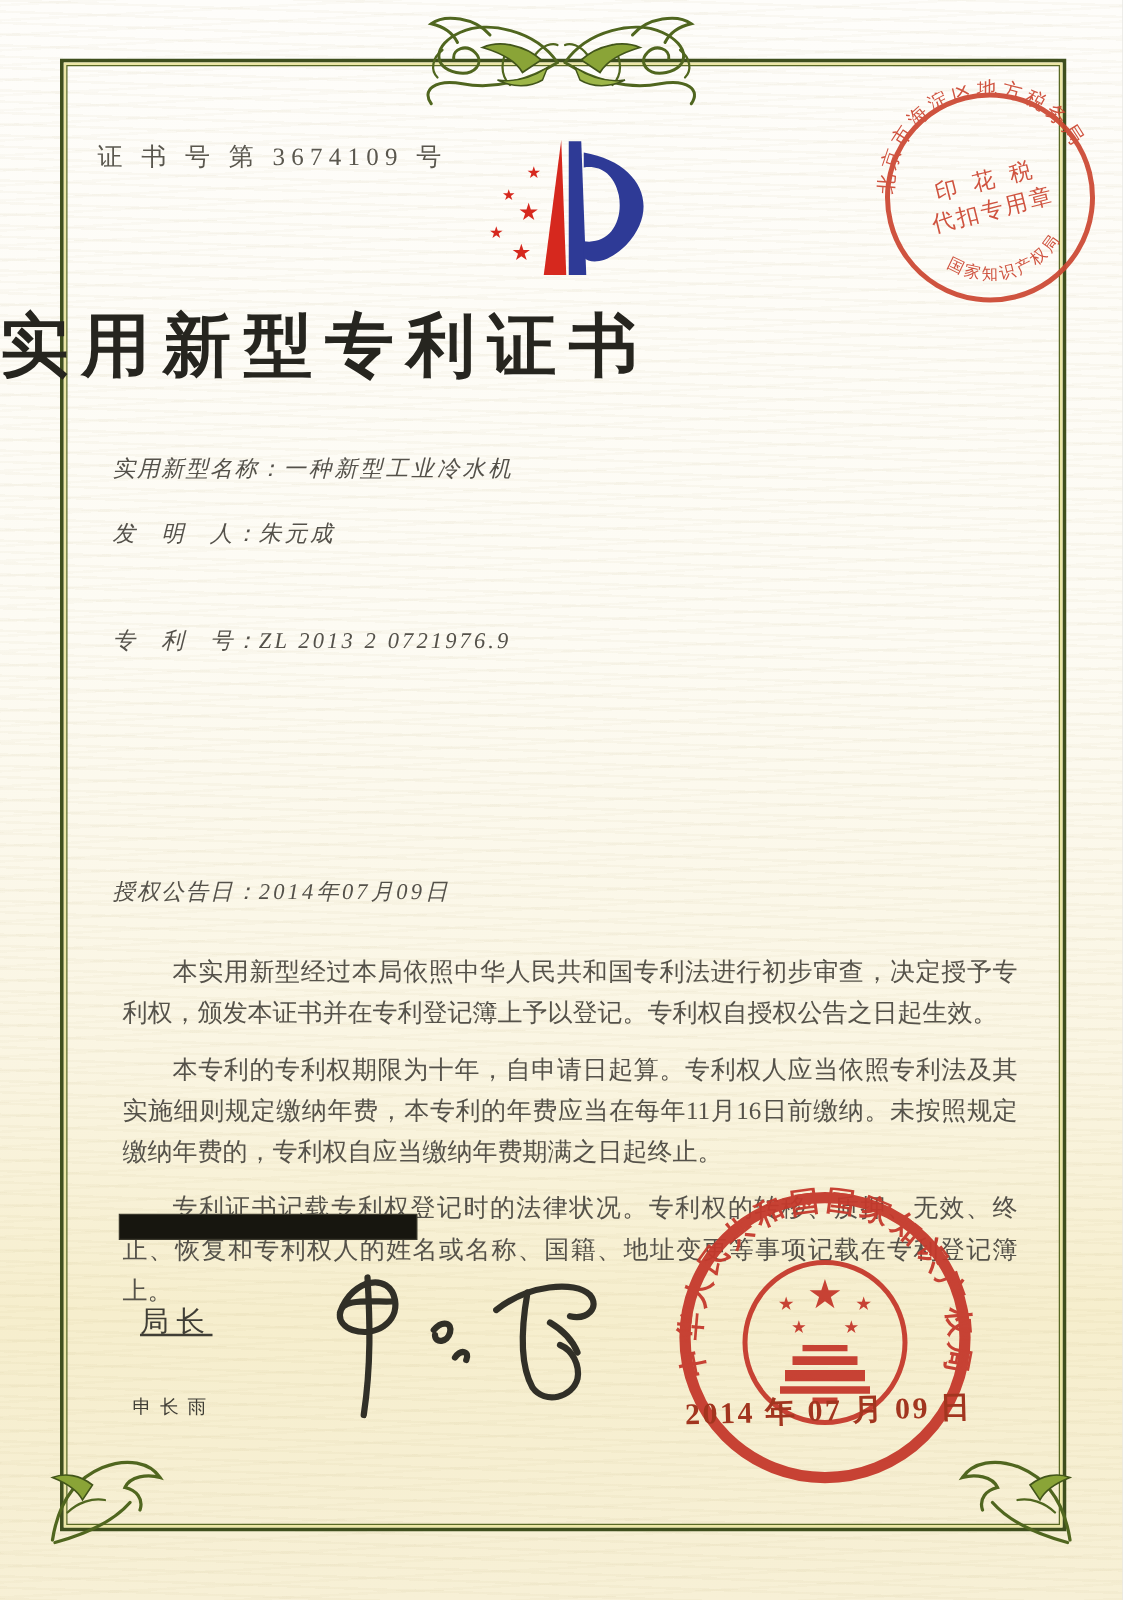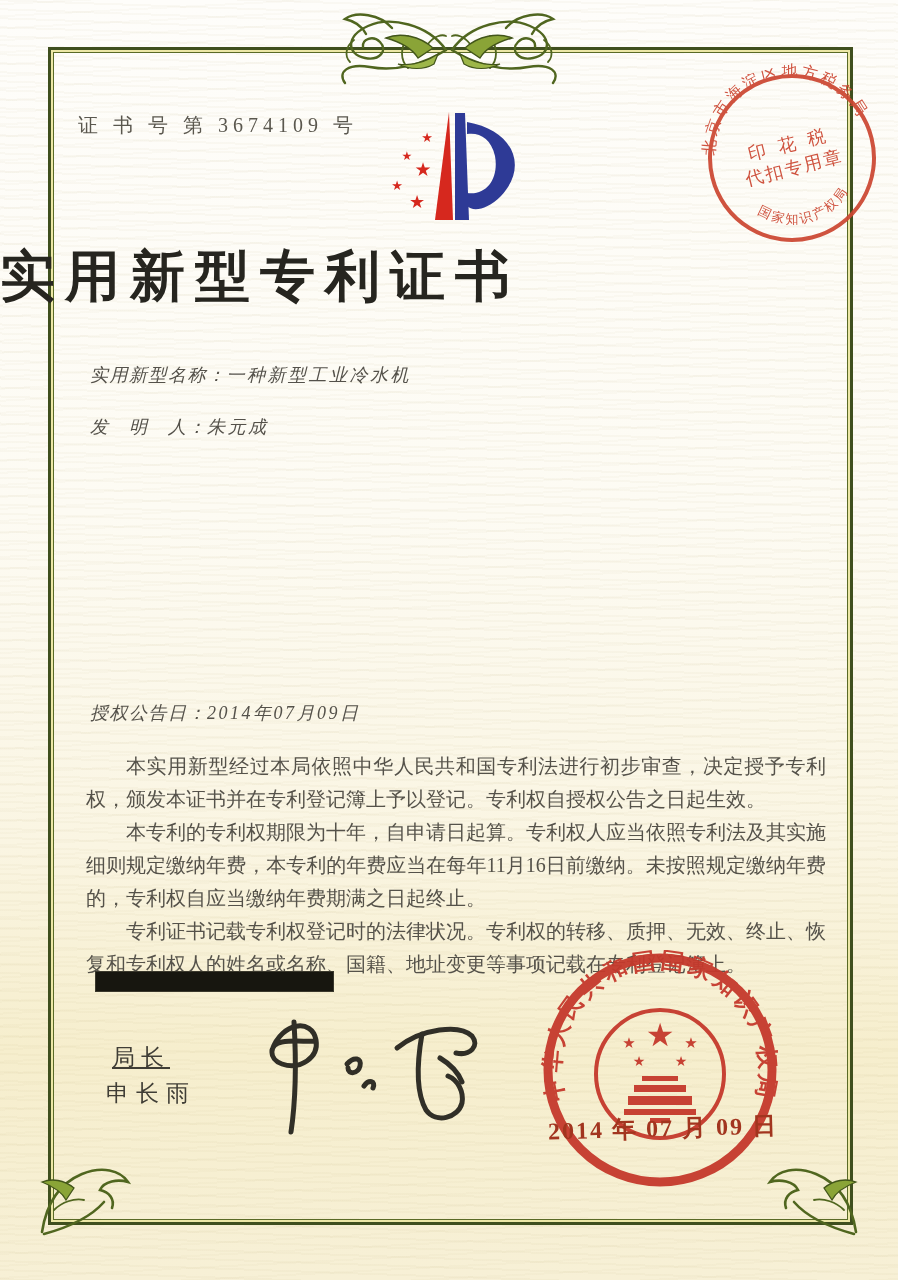--- a/index.html
+++ b/index.html
@@ -16,25 +16,25 @@
   .frame-inner{position:absolute;inset:0;border:1px solid #5a6a26;}
   .orn{position:absolute;z-index:3;}
   .cert-no{position:absolute;left:78px;top:112px;font-size:20px;letter-spacing:5px;color:#5a574e;}
   .logo{position:absolute;left:383px;top:108px;width:155px;height:118px;}
   .title{position:absolute;left:0;right:0;top:240px;text-align:left;font-size:55px;font-weight:bold;
          letter-spacing:10px;color:#26251f;}
   .field{position:absolute;left:90px;font-size:18px;letter-spacing:1.5px;color:#54514a;white-space:nowrap;font-style:italic;}
   .field .val{letter-spacing:2.5px;}
   .paras{position:absolute;left:86px;top:750px;width:740px;font-size:20px;line-height:33px;
          text-align:justify;color:#55524a;}
-  .paras p{margin:0;text-indent:2em;}
+  .paras p{margin:12px;text-indent:2em;}
   .barcode{position:absolute;left:96px;top:972px;width:237px;height:19px;background:#17160f;
            box-shadow:0 0 0 1px #3a382c;}
   .sig-title{position:absolute;left:112px;top:1042px;font-size:23px;letter-spacing:6px;color:#403e36;text-decoration:underline;}
-  .sig-name{position:absolute;left:106px;top:1078px;font-size:23px;letter-spacing:7px;color:#403e36;font-family:Liberation Serif, serif;}
+  .sig-name{position:absolute;left:106px;top:1116px;font-size:15px;letter-spacing:7px;color:#403e36;font-family:Liberation Serif, serif;}
   .sig-script{position:absolute;left:212px;top:1006px;}
   .seal-tax{position:absolute;left:700px;top:66px;width:184px;height:184px;transform:rotate(-14deg);opacity:.93;}
   .seal-sipo{position:absolute;left:540px;top:950px;width:240px;height:240px;opacity:.95;}
   .seal-date{position:absolute;left:548px;top:1112px;width:260px;font-size:24px;font-weight:bold;
              letter-spacing:2px;color:#a2351f;transform:rotate(-1.5deg);}
   .footer{position:absolute;left:0;right:0;top:1188px;text-align:center;font-size:17px;
           letter-spacing:4px;color:#5c594f;}
   svg{display:block;}
 </style>
 </head>
@@ -119,20 +119,23 @@
       <text x="92" y="108" font-size="18" fill="#cc4732" letter-spacing="2" text-anchor="middle" font-family="Liberation Serif, serif">代扣专用章</text>
     </svg>
   </div>
 
   <div class="field" style="top:363px;">
     <span class="lab">实用新型名称：</span><span class="val">一种新型工业冷水机</span>
   </div>
   <div class="field" style="top:415px;">
     <span class="lab">发　明　人：</span><span class="val">朱元成</span>
   </div>
+  <div class="field" style="top:500px;">
+    <span class="lab">专　利　号：</span><span class="val">ZL 2013 2 0721976.9</span>
+  </div>
   <div class="field" style="top:701px;">
     <span class="lab">授权公告日：</span><span class="val">2014年07月09日</span>
   </div>
 
   <div class="paras">
     <p>本实用新型经过本局依照中华人民共和国专利法进行初步审查，决定授予专利权，颁发本证书并在专利登记簿上予以登记。专利权自授权公告之日起生效。</p>
     <p>本专利的专利权期限为十年，自申请日起算。专利权人应当依照专利法及其实施细则规定缴纳年费，本专利的年费应当在每年11月16日前缴纳。未按照规定缴纳年费的，专利权自应当缴纳年费期满之日起终止。</p>
     <p>专利证书记载专利权登记时的法律状况。专利权的转移、质押、无效、终止、恢复和专利权人的姓名或名称、国籍、地址变更等事项记载在专利登记簿上。</p>
   </div>
 

